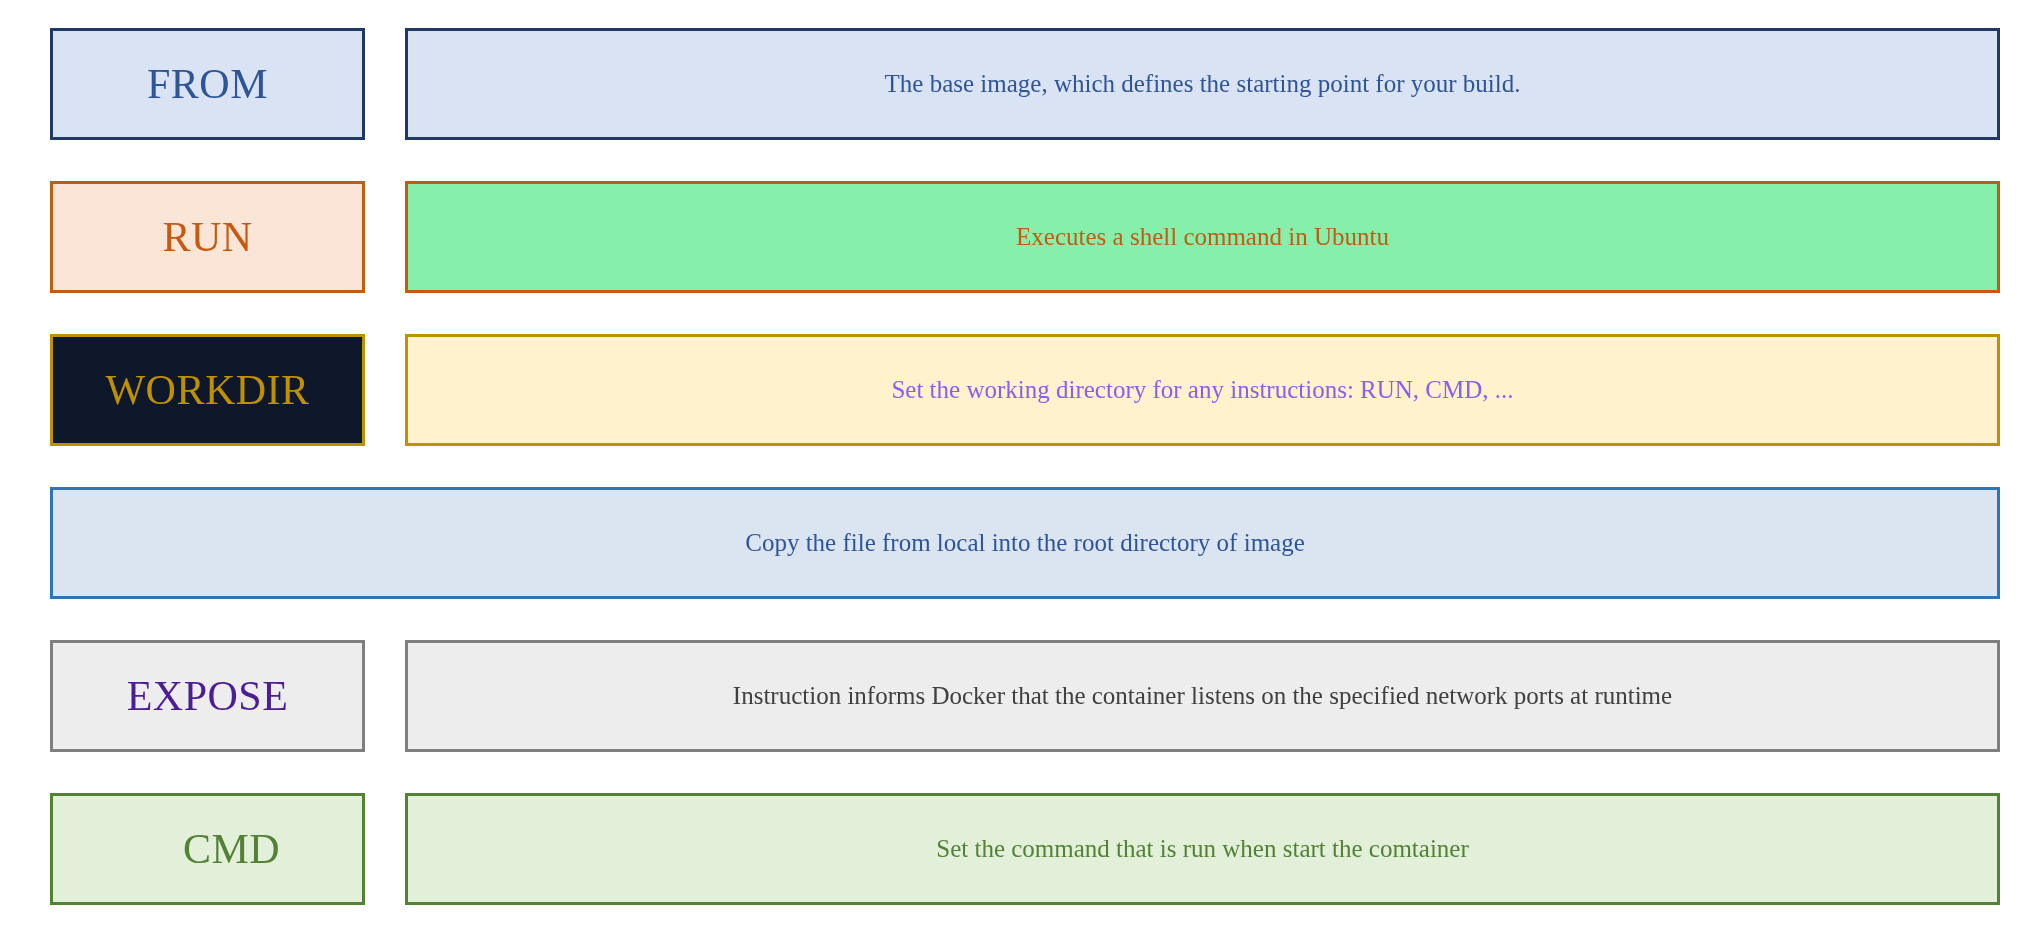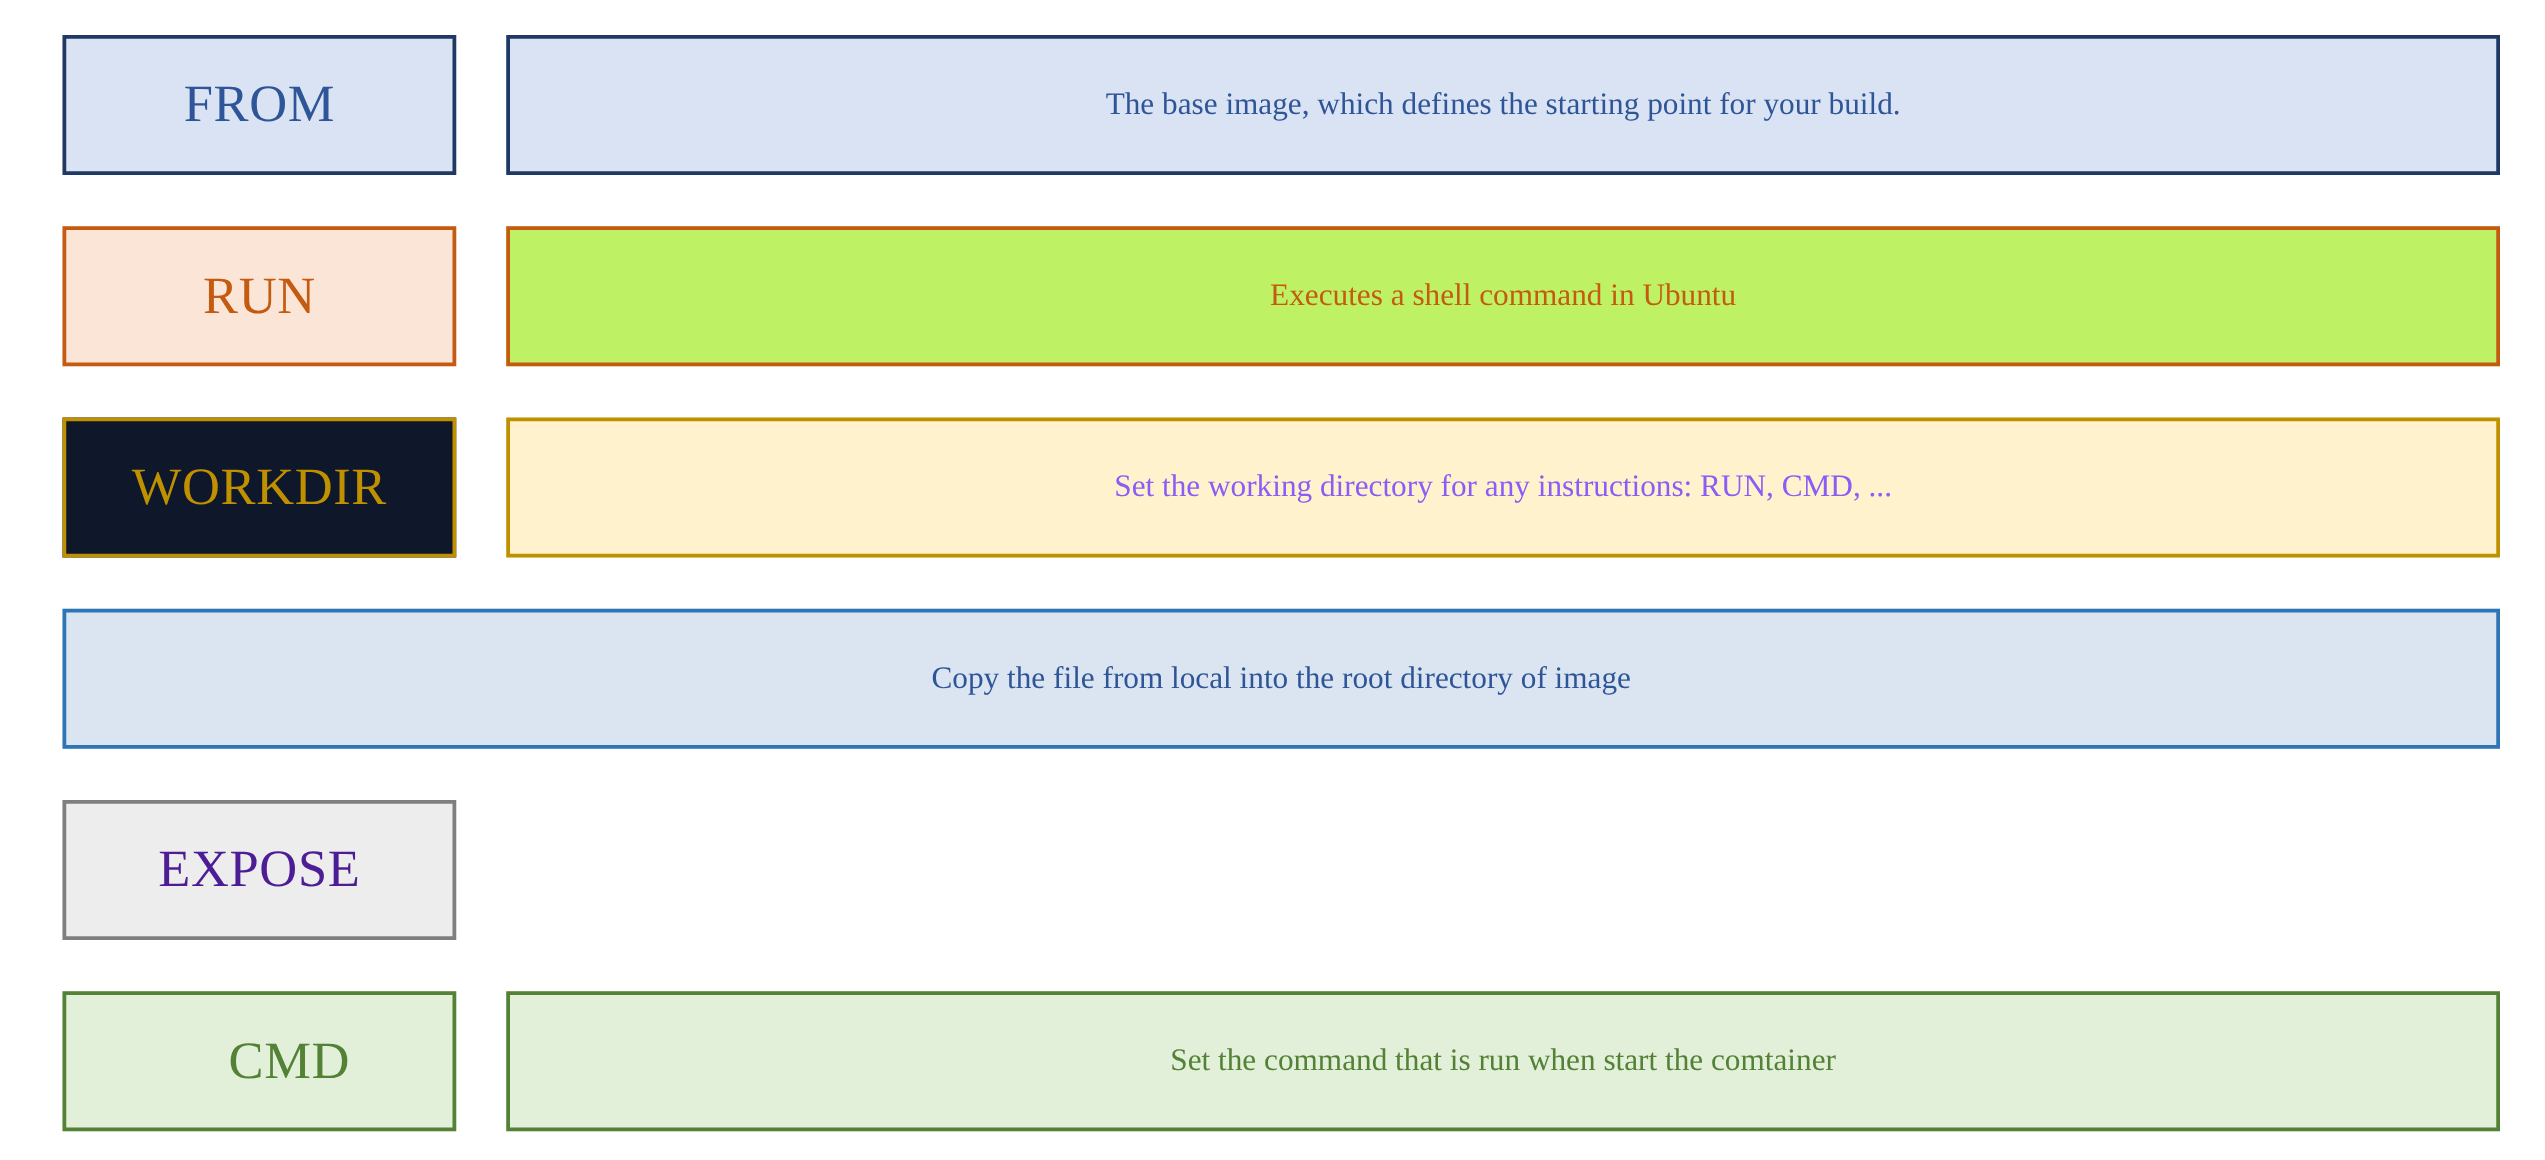--- a/index.html
+++ b/index.html
@@ -59,21 +59,21 @@
     </div>
     <div class="box desc-box" style="background-color: rgb(218, 227, 243); border-color: rgb(32, 56, 100); color: rgb(46, 85, 151);">
       <span>The base image, which defines the starting point for your build.</span>
     </div>
   </div>
 
   <div class="row">
     <div class="box label-box" style="background-color: rgb(251, 229, 214); border-color: rgb(197, 90, 17); color: rgb(197, 90, 17);">
       <span>RUN</span>
     </div>
-    <div class="box desc-box" style="background-color: #bef264; border-color: rgb(197, 90, 17); color: rgb(197, 90, 17);">
+    <div class="box desc-box" style="background-color: #86efac; border-color: rgb(197, 90, 17); color: rgb(197, 90, 17);">
       <span>Executes a shell command in Ubuntu</span>
     </div>
   </div>
 
   <div class="row">
     <div class="box label-box" style="background-color: #0f172a; border-color: rgb(191, 144, 0); color: rgb(191, 144, 0);">
       <span>WORKDIR</span>
     </div>
     <div class="box desc-box" style="background-color: rgb(255, 242, 204); border-color: rgb(191, 144, 0); color: #8b5cf6;">
       <span>Set the working directory for any instructions: RUN, CMD, ...</span>
@@ -83,20 +83,23 @@
   <div class="row">
     <div class="box desc-box" style="background-color: rgb(219, 229, 241); border-color: rgb(46, 117, 182); color: rgb(46, 85, 151);">
       <span>Copy the file from local into the root directory of image</span>
     </div>
   </div>
 
   <div class="row">
     <div class="box label-box" style="background-color: rgb(237, 237, 237); border-color: rgb(127, 127, 127); color: #4c1d95;">
       <span>EXPOSE</span>
     </div>
+    <div class="box desc-box" style="background-color: rgb(237, 237, 237); border-color: rgb(127, 127, 127); color: rgb(64, 64, 64);">
+      <span>Instruction informs Docker that the container listens on the specified network ports at runtime</span>
+    </div>
   </div>
 
   <div class="row">
     <div class="box label-box" style="background-color: rgb(226, 239, 217); border-color: rgb(83, 129, 53); color: rgb(83, 129, 53); padding-left: 48px;">
       <span>CMD</span>
     </div>
     <div class="box desc-box" style="background-color: rgb(226, 239, 217); border-color: rgb(83, 129, 53); color: rgb(83, 129, 53);">
       <span>Set the command that is run when start the comtainer</span>
     </div>
   </div>

